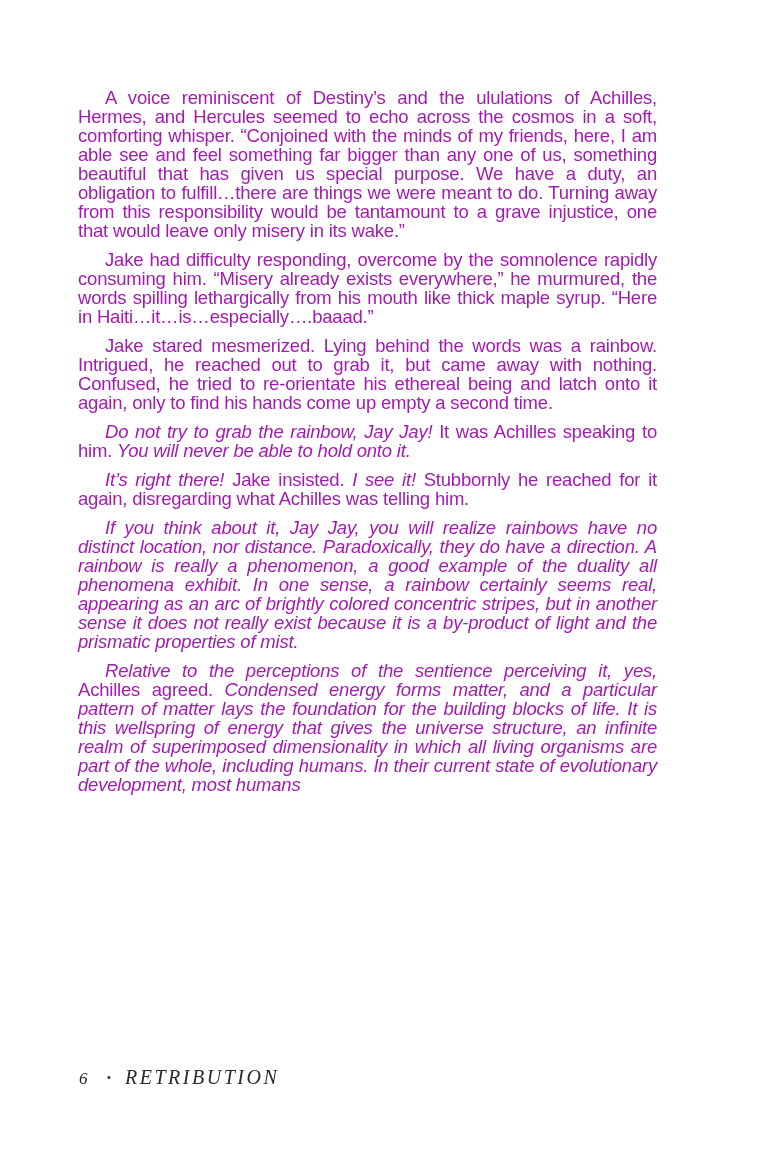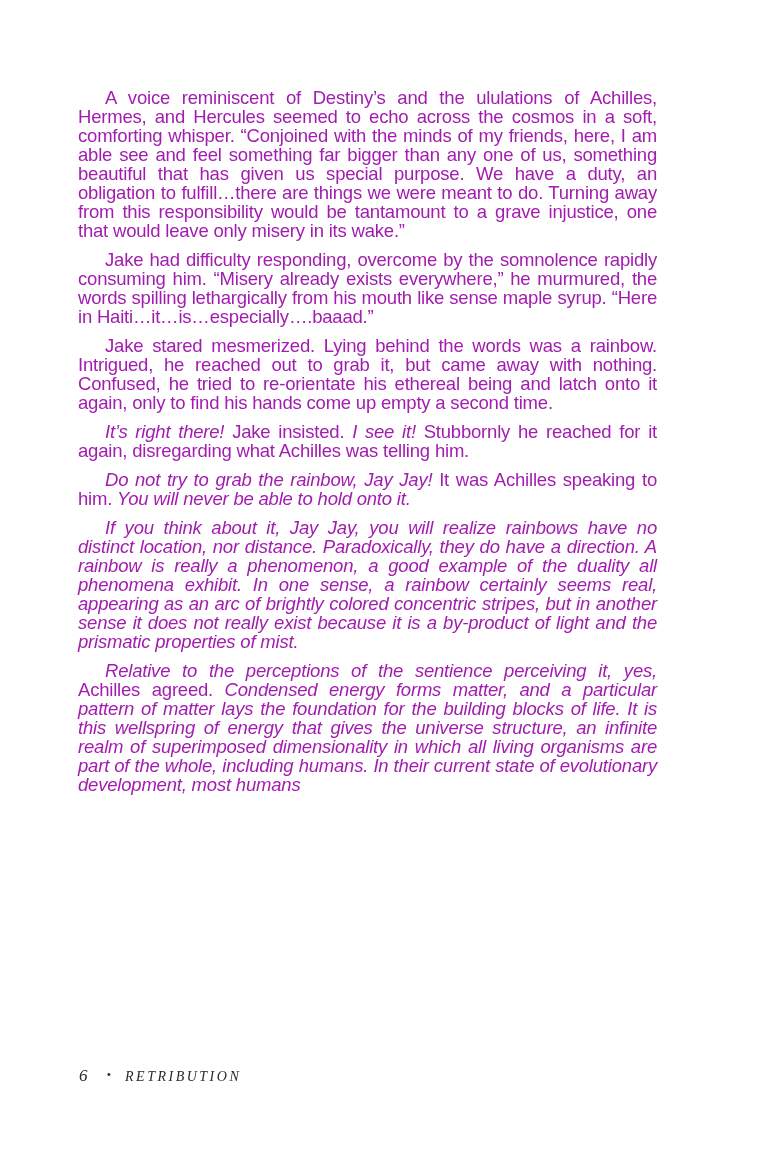--- a/index.html
+++ b/index.html
@@ -45,34 +45,34 @@
     font-size: 17px;
     letter-spacing: 1px;
   }
   .footer .sep {
     display: inline-block;
     margin: 0 10px 0 14px;
     font-size: 13px;
     vertical-align: 2px;
   }
   .footer .book-title {
-    font-size: 14px;
+    font-size: 20px;
     letter-spacing: 2.5px;
   }
 </style>
 </head>
 <body>
 
 <div class="page">
   <div class="text-block">
       <p><span class="seg-normal">A voice reminiscent of Destiny’s and the ululations of Achilles, Hermes, and Hercules seemed to echo across the cosmos in a soft, comforting whisper. “Conjoined with the minds of my friends, here, I am able see and feel something far bigger than any one of us, something beautiful that has given us special purpose. We have a duty, an obligation to fulfill…there are things we were meant to do. Turning away from this responsibility would be tantamount to a grave injustice, one that would leave only misery in its wake.”</span></p>
-      <p><span class="seg-normal">Jake had difficulty responding, overcome by the somnolence rapidly consuming him. “Misery already exists everywhere,” he murmured, the words spilling lethargically from his mouth like sense maple syrup. “Here in Haiti…it…is…especially….baaad.”</span></p>
+      <p><span class="seg-normal">Jake had difficulty responding, overcome by the somnolence rapidly consuming him. “Misery already exists everywhere,” he murmured, the words spilling lethargically from his mouth like thick maple syrup. “Here in Haiti…it…is…especially….baaad.”</span></p>
       <p><span class="seg-normal">Jake stared mesmerized. Lying behind the words was a rainbow. Intrigued, he reached out to grab it, but came away with nothing. Confused, he tried to re-orientate his ethereal being and latch onto it again, only to find his hands come up empty a second time.</span></p>
+      <p><span class="seg-italic">Do not try to grab the rainbow, Jay Jay! </span><span class="seg-normal">It was Achilles speaking to him. </span><span class="seg-italic">You will never be able to hold onto it.</span></p>
       <p><span class="seg-italic">It’s right there! </span><span class="seg-normal">Jake insisted. </span><span class="seg-italic">I see it! </span><span class="seg-normal">Stubbornly he reached for it again, disregarding what Achilles was telling him.</span></p>
-      <p><span class="seg-italic">Do not try to grab the rainbow, Jay Jay! </span><span class="seg-normal">It was Achilles speaking to him. </span><span class="seg-italic">You will never be able to hold onto it.</span></p>
       <p><span class="seg-italic">If you think about it, Jay Jay, you will realize rainbows have no distinct location, nor distance. Paradoxically, they do have a direction. A rainbow is really a phenomenon, a good example of the duality all phenomena exhibit. In one sense, a rainbow certainly seems real, appearing as an arc of brightly colored concentric stripes, but in another sense it does not really exist because it is a by-product of light and the prismatic properties of mist.</span></p>
       <p><span class="seg-italic">Relative to the perceptions of the sentience perceiving it, yes, </span><span class="seg-normal">Achilles agreed. </span><span class="seg-italic">Condensed energy forms matter, and a particular pattern of matter lays the foundation for the building blocks of life. It is this wellspring of energy that gives the universe structure, an infinite realm of superimposed dimensionality in which all living organisms are part of the whole, including humans. In their current state of evolutionary development, most humans</span></p>
     </div>
   <div class="footer">
     <span class="page-num">6</span>
     <span class="sep">•</span>
     <span class="book-title">RETRIBUTION</span>
   </div>
 </div>
 

